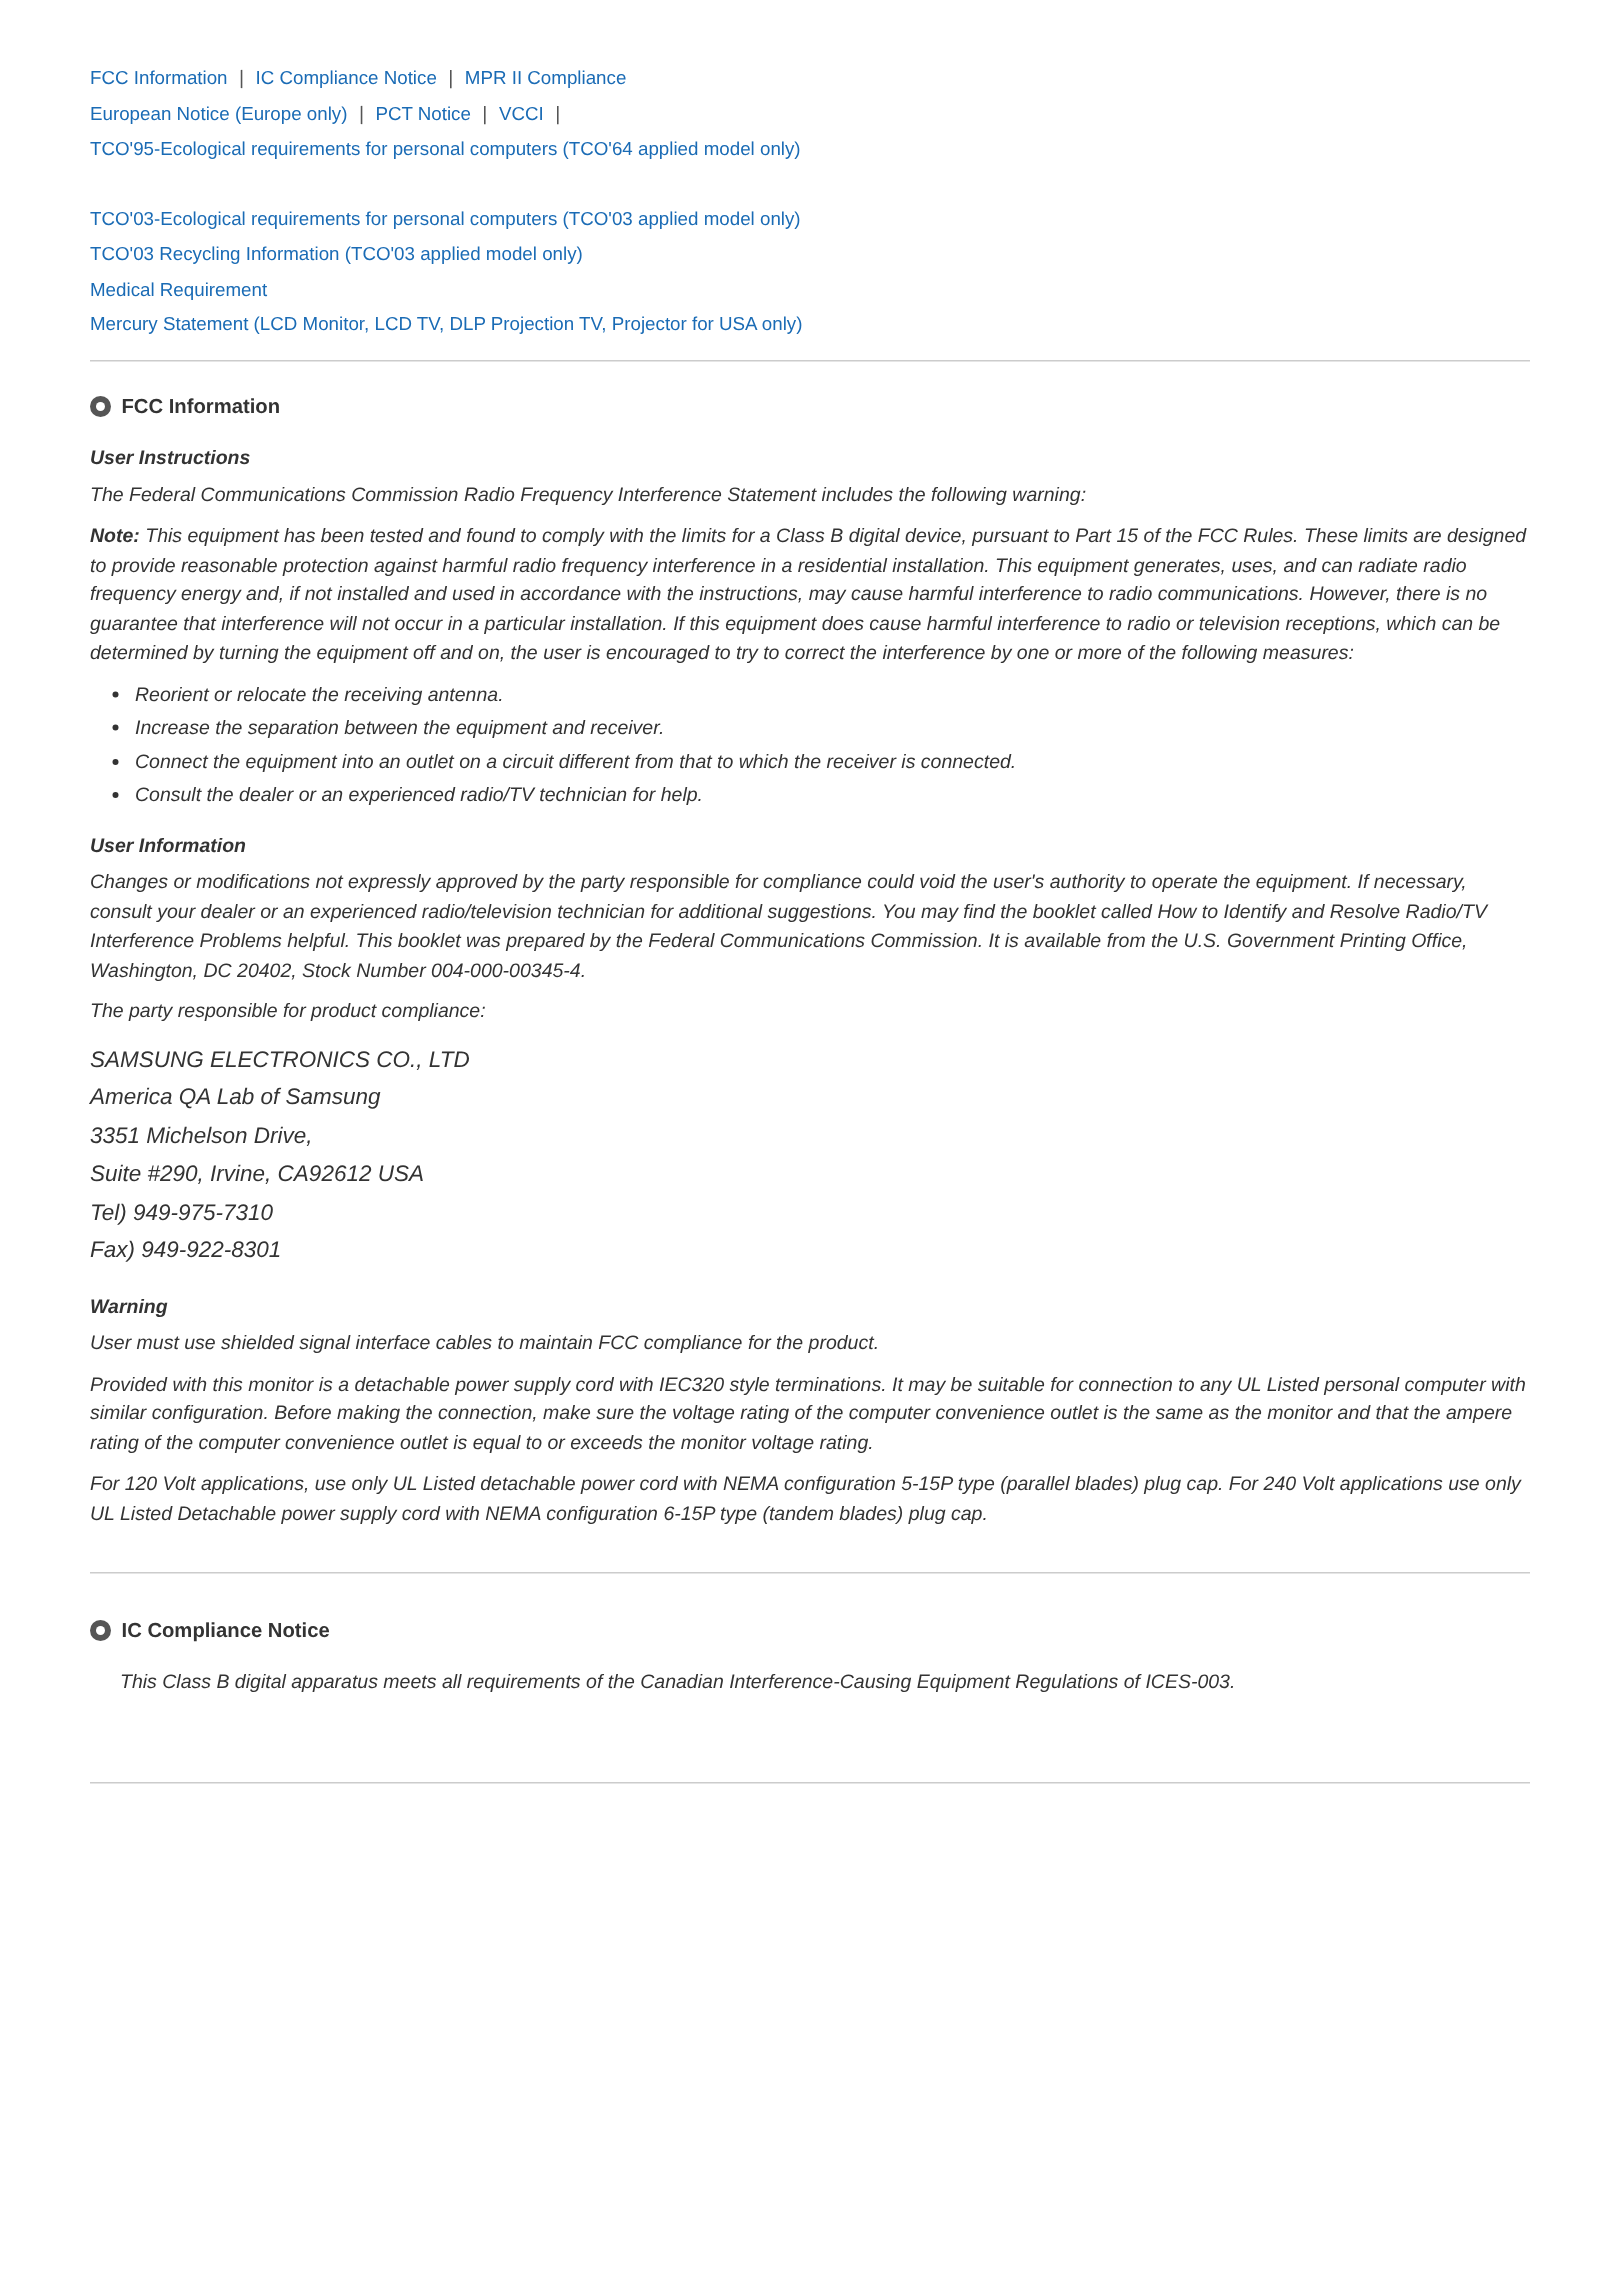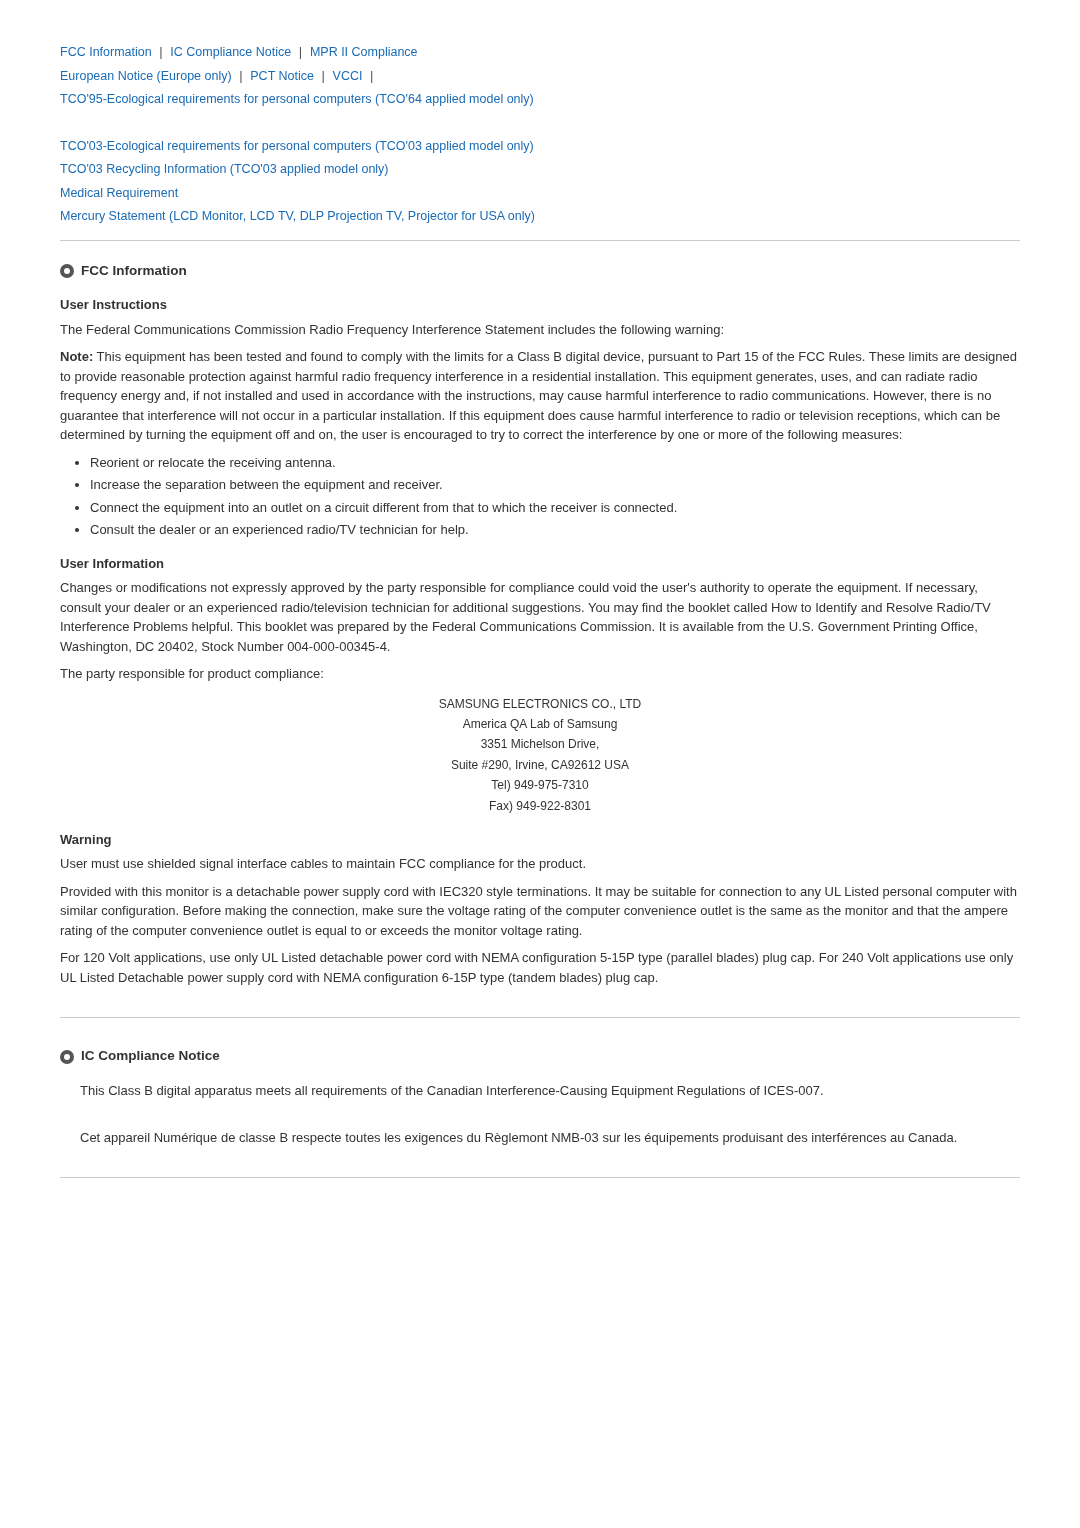--- a/index.html
+++ b/index.html
@@ -55,20 +55,21 @@
       height: 6px;
       border-radius: 50%;
       background: #fff;
       position: absolute;
       top: 50%;
       left: 50%;
       transform: translate(-50%, -50%);
     }
     .sub-section {
       margin-bottom: 14px;
+      font-style: italic;
     }
     .sub-section-title {
       font-weight: bold;
       font-size: 13px;
       margin-bottom: 5px;
     }
     .sub-section p {
       margin-bottom: 8px;
       font-size: 13px;
     }
@@ -80,23 +81,22 @@
       margin-bottom: 3px;
       font-size: 13px;
       list-style: disc;
       margin-left: 12px;
     }
     .bold-note {
       font-weight: bold;
     }
     .address-block {
       margin: 10px 0;
-      font-size: 12px;
+      font-size: 15px;
       line-height: 1.7;
-      text-align: center;
     }
   </style>
 </head>
 <body>
 
 <div class="nav-links">
   <span>
     <a>FCC Information</a>
     <span class="nav-separator">|</span>
     <a>IC Compliance Notice</a>
@@ -165,19 +165,18 @@
 </div>
 
 <hr>
 
 <div class="section" style="padding-top: 8px;">
   <div class="section-header">
     <span class="section-icon"></span>
     <span>IC Compliance Notice</span>
   </div>
   <div class="sub-section" style="padding-left: 20px;">
-    <p>This Class B digital apparatus meets all requirements of the Canadian Interference-Causing Equipment Regulations of ICES-007.</p>
+    <p>This Class B digital apparatus meets all requirements of the Canadian Interference-Causing Equipment Regulations of ICES-003.</p>
     <br>
-    <p>Cet appareil Numérique de classe B respecte toutes les exigences du Règlemont NMB-03 sur les équipements produisant des interférences au Canada.</p>
   </div>
 </div>
 
 <hr>
 
 </body></html>

